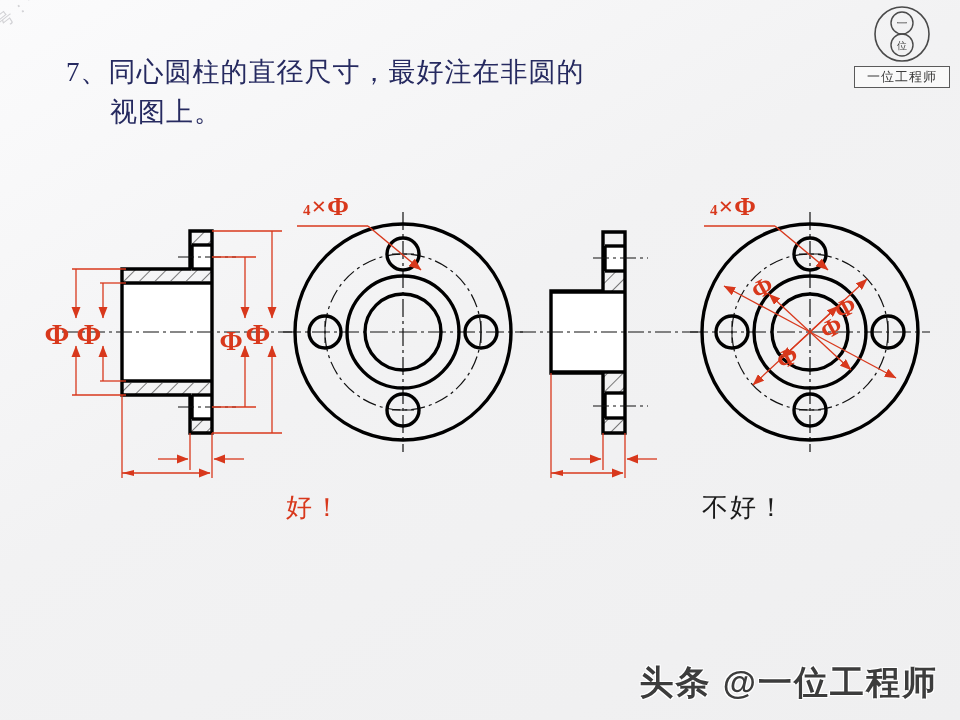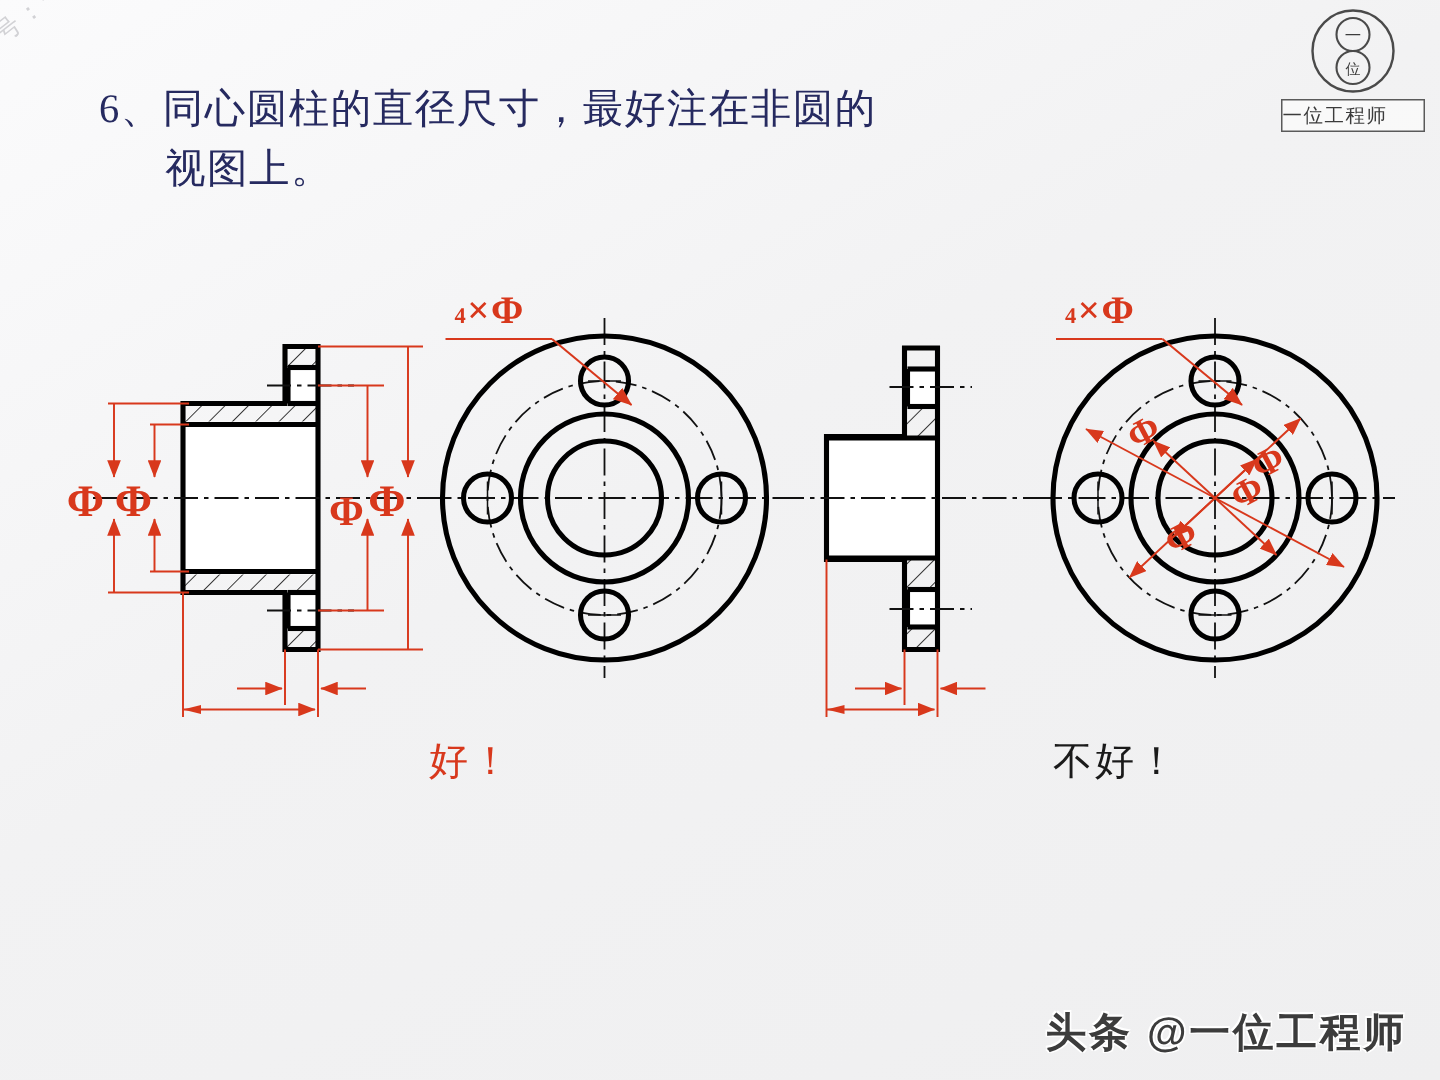--- a/index.html
+++ b/index.html
@@ -33,21 +33,21 @@
     transform-origin: 20px 60px;
     opacity: .62;
     white-space: nowrap;
     font-family: "Liberation Serif", serif;
     user-select: none;
   }
   .wm-bottom {
     position: absolute;
     right: 22px;
     bottom: 14px;
-    font-size: 27px;
+    font-size: 34px;
     font-weight: bold;
     color: #3c3c3c;
     letter-spacing: 2px;
     font-family: "Liberation Sans", sans-serif;
     text-shadow: 1px 1px 0 #ffffff, -1px -1px 0 #ffffff,
                  1px -1px 0 #ffffff, -1px 1px 0 #ffffff;
     white-space: nowrap;
   }
   
   #logo {
@@ -58,21 +58,21 @@
     height: 84px;
   }
   #logo .logo-name {
     position: absolute;
     left: 0;
     bottom: 0;
     width: 96px;
     height: 22px;
     border: 1px solid #5a5a5a;
     box-sizing: border-box;
-    text-align: left;
+    text-align: center;
     font-size: 13px;
     line-height: 20px;
     color: #3b3b3b;
     letter-spacing: 1px;
     background: rgba(255,255,255,.5);
     font-family: "Liberation Serif", serif;
   }
   
   #title {
     position: absolute;
@@ -118,21 +118,21 @@
       <circle cx="48" cy="30" r="27" fill="none" stroke="#4a4a4a" stroke-width="1.6"></circle>
       <circle cx="48" cy="19" r="11" fill="none" stroke="#4a4a4a" stroke-width="1.4"></circle>
       <circle cx="48" cy="41" r="11" fill="none" stroke="#4a4a4a" stroke-width="1.4"></circle>
       <text x="48" y="23" text-anchor="middle" font-size="11" fill="#3c3c3c">一</text>
       <text x="48" y="45" text-anchor="middle" font-size="10" fill="#3c3c3c">位</text>
     </svg>
     <div class="logo-name">一位工程师</div>
   </div>
 
   <div id="title">
-    <span>6、同心圆柱的直径尺寸，最好注在非圆的</span>
+    <span>7、同心圆柱的直径尺寸，最好注在非圆的</span>
     <span class="l2">视图上。</span>
   </div>
 
   <svg class="dwg" viewBox="0 0 960 720">
     <defs>
       <marker id="ar" markerWidth="9" markerHeight="7" refX="8.6" refY="3.5" orient="auto">
         <path d="M0,0 L9,3.5 L0,7 z" fill="#d8381c"></path>
       </marker>
       <marker id="arb" markerWidth="9" markerHeight="7" refX="8.6" refY="3.5" orient="auto">
         <path d="M0,0 L9,3.5 L0,7 z" fill="#d8381c"></path>

